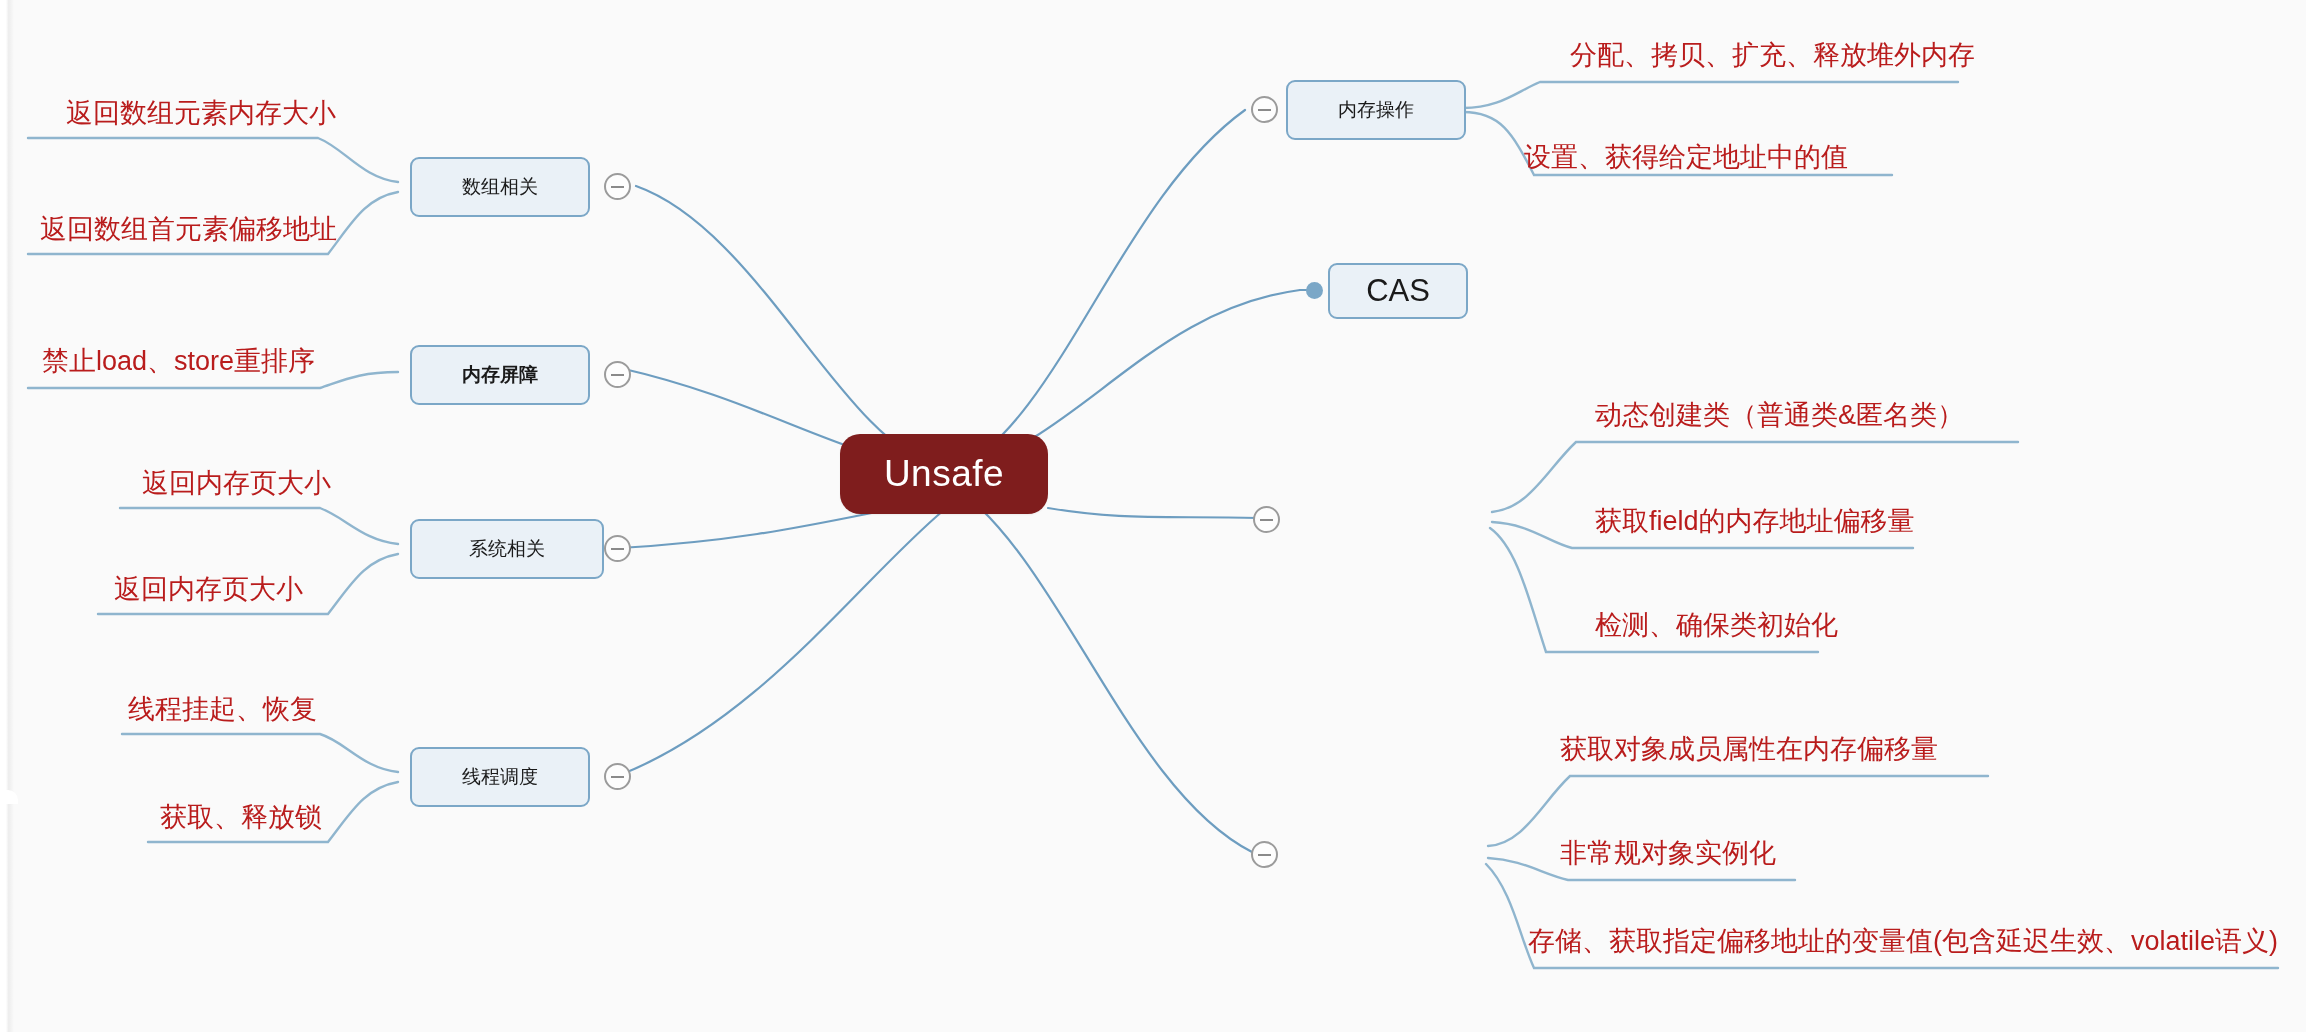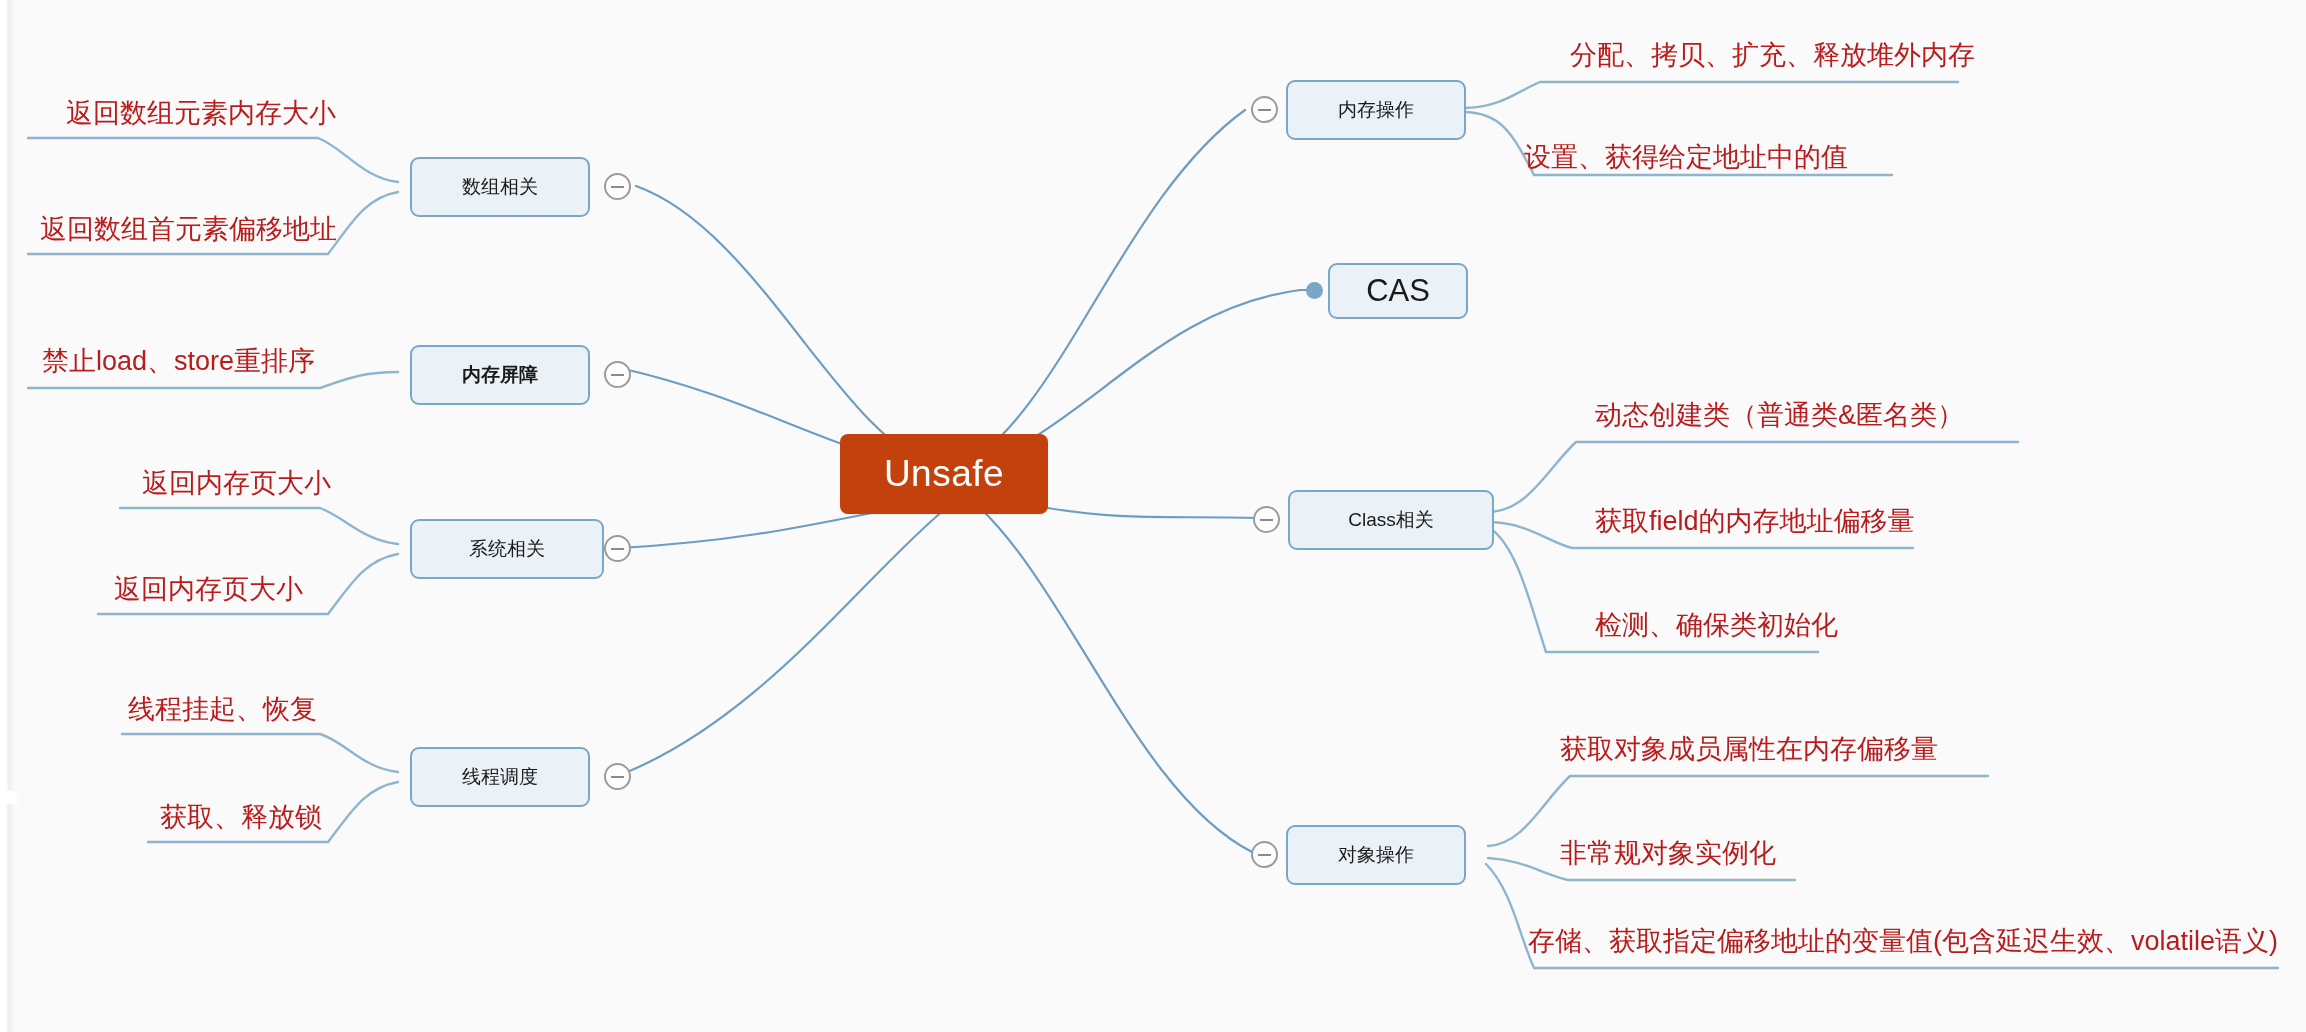--- a/index.html
+++ b/index.html
@@ -59,23 +59,23 @@
   
   .node {
     position: absolute;
     box-sizing: border-box;
     display: flex;
     align-items: center;
     justify-content: center;
     white-space: nowrap;
   }
   .root-node {
-    background: #c2410c;
+    background: #7f1d1d;
     color: #ffffff;
-    border-radius: 8px;
+    border-radius: 20px;
     font-size: 37px;
     letter-spacing: 0.5px;
     box-shadow: 0 1px 2px rgba(0,0,0,0.06);
   }
   .branch-node {
     background: #eaf1f7;
     border: 2px solid #7ba7c7;
     border-radius: 9px;
     color: #1a1a1a;
     font-size: 19px;
@@ -177,32 +177,26 @@
   <div class="toggle" style="left:1251px; top:96px;"></div>
 
   <div class="leaf-label right" style="left:1570px; top:42px;">分配、拷贝、扩充、释放堆外内存</div>
   <div class="leaf-label right" style="left:1524px; top:144px;">设置、获得给定地址中的值</div>
 
   <div class="dot-marker" style="left:1306px; top:282px;"></div>
   <div class="node branch-node cas" style="left:1328px; top:263px; width:140px; height:56px;">
     <span>CAS</span>
   </div>
 
-  <div class="node branch-node" style="left:1288px; top:490px; width:206px; height:60px;">
-    <span>Class相关</span>
-  </div>
   <div class="toggle" style="left:1253px; top:506px;"></div>
 
   <div class="leaf-label right" style="left:1595px; top:402px;">动态创建类（普通类&amp;匿名类）</div>
   <div class="leaf-label right" style="left:1595px; top:508px;">获取field的内存地址偏移量</div>
   <div class="leaf-label right" style="left:1595px; top:612px;">检测、确保类初始化</div>
 
-  <div class="node branch-node" style="left:1286px; top:825px; width:180px; height:60px;">
-    <span>对象操作</span>
-  </div>
   <div class="toggle" style="left:1251px; top:841px;"></div>
 
   <div class="leaf-label right" style="left:1560px; top:736px;">获取对象成员属性在内存偏移量</div>
   <div class="leaf-label right" style="left:1560px; top:840px;">非常规对象实例化</div>
   <div class="leaf-label right" style="left:1528px; top:928px;">存储、获取指定偏移地址的变量值(包含延迟生效、volatile语义)</div>
 
   <div class="node branch-node" style="left:410px; top:157px; width:180px; height:60px;">
     <span>数组相关</span>
   </div>
   <div class="toggle" style="left:604px; top:173px;"></div>

